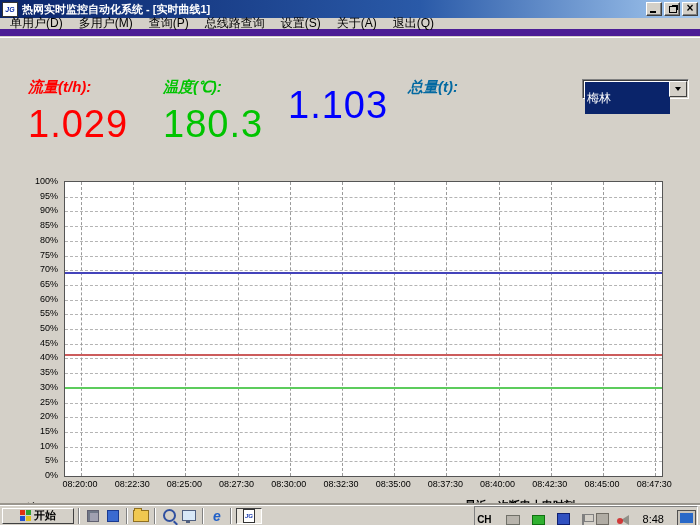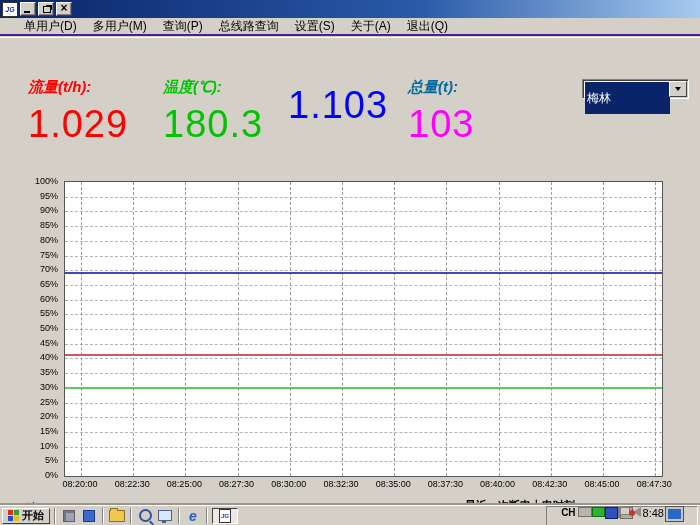--- a/index.html
+++ b/index.html
@@ -20,21 +20,21 @@
     margin-left:2px;position:relative;padding:0;cursor:default;}
   .glyph-min{position:absolute;left:3px;bottom:2px;width:6px;height:2px;background:#000;}
   .glyph-restore{position:absolute;left:4px;top:3px;width:6px;height:5px;border:1px solid #000;
     box-shadow:2px -2px 0 -1px #000;}
   .glyph-close::before{content:"×";position:absolute;left:0;top:-2px;width:14px;text-align:center;
     font-size:12px;font-weight:bold;color:#000;}
 
   
   .menubar{position:absolute;left:0;top:18px;width:700px;height:18px;background:#d4d0c8;
     display:flex;align-items:center;font-size:12px;color:#000;box-sizing:border-box;
-    border-bottom:2px solid #4c1d95;padding-left:16px;}
+    border-bottom:7px solid #4c1d95;padding-left:2px;}
   .menu-item{padding:1px 8px;}
 
   
   .client{position:absolute;left:0;top:37px;width:700px;height:492px;background:#d4d0c8;
     border-top:1px solid #fff;box-sizing:border-box;}
 
   .readout{position:absolute;top:40px;}
   .readout-label{font-size:15px;font-weight:bold;font-style:italic;white-space:nowrap;}
   .readout-value{font-size:38px;letter-spacing:1px;margin-top:6px;white-space:nowrap;}
 
@@ -65,21 +65,21 @@
   .groupbox{position:absolute;left:455px;top:466px;width:233px;height:36px;
     border:1px solid #848484;box-shadow:1px 1px 0 #fff, inset 1px 1px 0 #fff;}
   .groupbox-title{position:absolute;top:-7px;left:6px;background:#d4d0c8;font-size:11px;
     font-weight:bold;padding:0 3px;white-space:nowrap;}
   .dde-item{position:absolute;font-size:11px;font-weight:bold;white-space:nowrap;}
 
   
   .taskbar{position:absolute;left:0;top:505px;width:700px;height:20px;background:#d4d0c8;
     border-top:1px solid #fff;box-shadow:0 -2px 0 #9a968e;display:flex;align-items:center;
     padding:0 2px;box-sizing:border-box;gap:2px;}
-  .start-button{height:16px;display:flex;align-items:center;gap:3px;padding:0 5px;
+  .start-button{height:16px;display:flex;align-items:center;gap:3px;padding:0 17px;
     background:#d4d0c8;border:1px solid;border-color:#fff #404040 #404040 #fff;
     font-size:11px;font-weight:bold;cursor:default;}
   .win-logo{width:11px;height:11px;display:grid;grid-template-columns:1fr 1fr;
     grid-template-rows:1fr 1fr;gap:1px;}
   .win-logo i:nth-child(1){background:#e03010;}
   .win-logo i:nth-child(2){background:#30a030;}
   .win-logo i:nth-child(3){background:#2050d0;}
   .win-logo i:nth-child(4){background:#e0c020;}
   .ql-sep{width:0;height:16px;border-left:1px solid #808080;border-right:1px solid #fff;margin:0 2px;}
   .ql-icon{width:18px;height:16px;display:flex;align-items:center;justify-content:center;}
@@ -93,22 +93,22 @@
   .ico-search::after{content:"";position:absolute;right:-4px;bottom:-4px;width:5px;height:2px;
     background:#3050a0;transform:rotate(45deg);}
   .ico-desktop{width:12px;height:9px;background:#d8e8f8;border:1px solid #506080;position:relative;}
   .ico-desktop::after{content:"";position:absolute;left:3px;bottom:-3px;width:4px;height:2px;background:#506080;}
   .ico-ie::before{content:"e";color:#2060c8;font-size:14px;font-weight:bold;font-style:italic;}
   .task-button{width:26px;height:16px;border:1px solid;border-color:#404040 #fff #fff #404040;
     background:#ece8e0;display:flex;align-items:center;justify-content:center;}
   .task-app-glyph{width:14px;height:12px;background:#fff;border:1px solid #333;display:flex;
     align-items:center;justify-content:center;}
   .task-app-glyph::before{content:"JG";font-style:italic;font-weight:bold;font-size:6px;color:#1133aa;}
-  .tray{margin-left:auto;height:18px;display:flex;align-items:flex-start;gap:0;
-    border:1px solid;border-color:#808080 #fff #fff #808080;padding:0 14px;font-size:11px;}
+  .tray{margin-left:auto;height:18px;display:flex;align-items:flex-end;gap:12px;
+    border:1px solid;border-color:#808080 #fff #fff #808080;padding:0 2px;font-size:11px;}
   .lang-ind{font-size:10px;font-weight:bold;margin-right:2px;}
   .ico-kbd{width:12px;height:8px;background:#b8b4ac;border:1px solid #707068;}
   .ico-green{width:11px;height:8px;background:#30b030;border:1px solid #107010;}
   .ico-trayapp{width:11px;height:10px;background:#3050c0;border:1px solid #102070;}
   .ico-flag{position:relative;width:2px;height:11px;background:#808080;}
   .ico-flag::before{content:"";position:absolute;left:2px;top:0;width:8px;height:6px;
     background:#d4d0c8;border:1px solid #808080;}
   .ico-graybox{width:11px;height:10px;background:#b0aca4;border:1px solid #706c64;}
   .ico-mute{position:relative;width:0;height:0;border-top:5px solid transparent;
     border-bottom:5px solid transparent;border-right:8px solid #909088;}
@@ -118,20 +118,21 @@
   .ico-monitor{width:13px;height:10px;background:#2868c8;border:2px solid #c8c4bc;
     box-shadow:0 0 0 1px #505050;}
 </style>
 </head>
 <body>
 
 <div id="screen">
 
   <div class="titlebar">
     <span class="app-glyph"></span>
+    <span class="title-text">热网实时监控自动化系统 - [实时曲线1]</span>
     <button class="winbtn">
         <span class="glyph-min"></span>
       </button>
     <button class="winbtn">
         <span class="glyph-restore"></span>
       </button>
     <button class="winbtn glyph-close"></button>
   </div>
 
   <div class="menubar" id="menubar">
@@ -153,21 +154,20 @@
         </div>
         <div class="readout" style="left: 163px;">
           <div class="readout-label" style="color: rgb(0, 196, 0);">温度(℃):</div>
           <div class="readout-value" style="color: rgb(0, 196, 0);">180.3</div>
         </div>
         <div class="readout" style="left: 288px;">
           <div class="readout-value" style="color: rgb(0, 0, 255);">1.103</div>
         </div>
         <div class="readout" style="left: 408px;">
           <div class="readout-label" style="color: #0369a1;">总量(t):</div>
-          <div class="readout-value" style="color: rgb(255, 0, 255);">103</div>
         </div>
       </div>
 
     <div class="combo">
       <span class="combo-text">梅林</span>
       <span class="combo-btn">
           <span class="arrow-down"></span>
         </span>
     </div>
 

